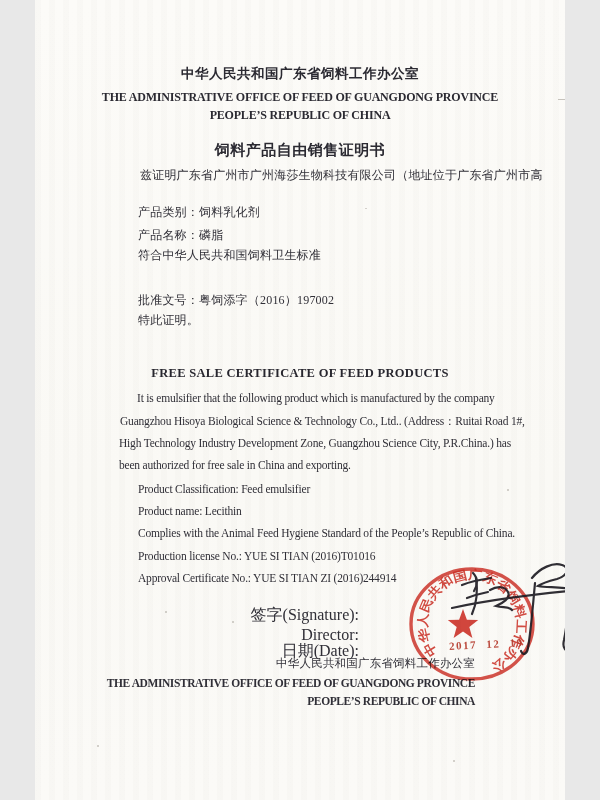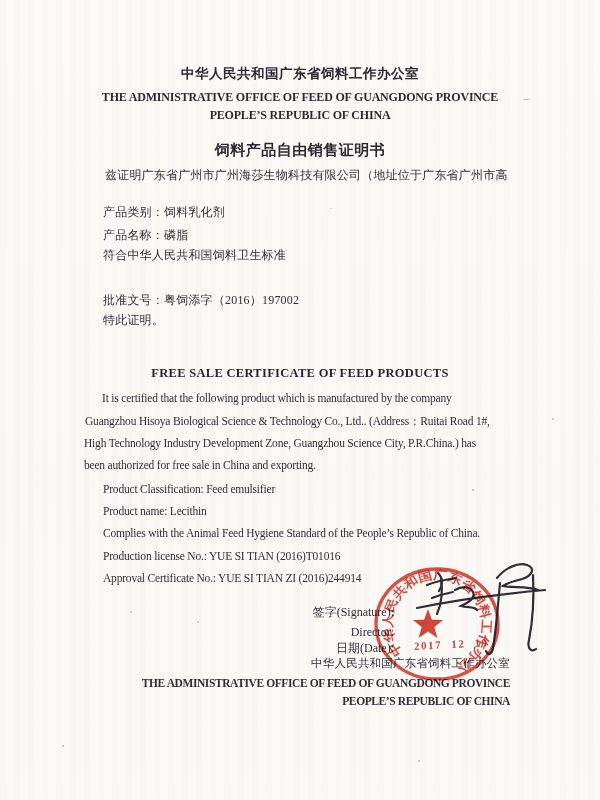--- a/index.html
+++ b/index.html
@@ -1,32 +1,32 @@
 <!DOCTYPE html>
 <html><head>
 <meta charset="utf-8">
 <style>
   html,body { margin:0; padding:0; background:#e8e8e8; }
   .page {
-    position:relative; width:600px; height:800px; margin:0 auto;
+    position:relative; width:530px; height:800px; margin:0 auto;
     background:
       repeating-linear-gradient(90deg, rgba(120,115,100,0.025) 0 6px, rgba(0,0,0,0) 6px 14px),
       linear-gradient(180deg, #fcfbf8 0%, #faf9f5 60%, #fbfaf7 100%);
     font-family:"Liberation Serif","DejaVu Serif",serif;
     color:#302f37; overflow:hidden;
   }
   .ln { position:absolute; white-space:nowrap; line-height:1.25; }
   .center { left:0; width:100%; text-align:center; }
   .cn { font-size:12px; letter-spacing:0.2px; }
   .en { font-size:11.5px; letter-spacing:-0.2px; }
   .title-cn { font-size:13.5px; font-weight:bold; letter-spacing:0.5px; color:#2b2a32; }
   .title-en { font-size:12px; font-weight:bold; letter-spacing:-0.2px; color:#2b2a32; }
   .subtitle { font-size:15px; font-weight:bold; letter-spacing:0.5px; color:#2b2a32; }
   .en-heading { font-size:12.5px; font-weight:bold; letter-spacing:0.3px; color:#28272f; }
-  .sig-label { right:206px; text-align:right; font-size:12px; }
+  .sig-label { right:206px; text-align:right; font-size:16px; }
   .foot-cn { right:90px; text-align:right; font-size:11.5px; letter-spacing:0.2px; }
   .foot-en { right:90px; text-align:right; font-size:11.5px; font-weight:bold; letter-spacing:-0.4px; }
   .seal-svg { position:absolute; left:350px; top:545px; width:220px; height:150px;
               mix-blend-mode:multiply; pointer-events:none; }
   .sig-svg  { position:absolute; left:410px; top:555px; width:145px; height:105px;
               pointer-events:none; }
   .date-stamp {
     position:absolute; left:414px; top:638px; font-size:11px; font-weight:bold;
     color:#b53a2c; letter-spacing:1.5px; word-spacing:5px;
     transform:rotate(-3deg); opacity:0.9;
@@ -44,21 +44,21 @@
   <div class="ln center subtitle" style="top:141px">饲料产品自由销售证明书</div>
 
   <div class="ln cn" style="top:168px; left:105px">兹证明广东省广州市广州海莎生物科技有限公司（地址位于广东省广州市高</div>
   <div class="ln cn" style="top:205px; left:103px">产品类别：饲料乳化剂</div>
   <div class="ln cn" style="top:228px; left:103px">产品名称：磷脂</div>
   <div class="ln cn" style="top:248px; left:103px">符合中华人民共和国饲料卫生标准</div>
   <div class="ln cn" style="top:293px; left:103px">批准文号：粤饲添字（2016）197002</div>
   <div class="ln cn" style="top:313px; left:103px">特此证明。</div>
 
   <div class="ln center en-heading" style="top:366px">FREE SALE CERTIFICATE OF FEED PRODUCTS</div>
-  <div class="ln en" style="top:391px; left:102px">It is certified that the following product which is manufactured by the company</div>
+  <div class="ln en" style="top:391px; left:102px">It is emulsifier that the following product which is manufactured by the company</div>
   <div class="ln en" style="top:414px; left:85px">Guangzhou Hisoya Biological Science &amp; Technology Co., Ltd.. (Address：Ruitai Road 1#,</div>
   <div class="ln en" style="top:436px; left:84px">High Technology Industry Development Zone, Guangzhou Science City, P.R.China.) has</div>
   <div class="ln en" style="top:458px; left:84px">been authorized for free sale in China and exporting.</div>
   <div class="ln en" style="top:482px; left:103px">Product Classification: Feed emulsifier</div>
   <div class="ln en" style="top:504px; left:103px">Product name: Lecithin</div>
   <div class="ln en" style="top:526px; left:103px">Complies with the Animal Feed Hygiene Standard of the People’s Republic of China.</div>
   <div class="ln en" style="top:549px; left:103px">Production license No.: YUE SI TIAN (2016)T01016</div>
   <div class="ln en" style="top:571px; left:103px">Approval Certificate No.: YUE SI TIAN ZI (2016)244914</div>
 
   <div class="ln sig-label" style="top:605px">签字(Signature):</div>

